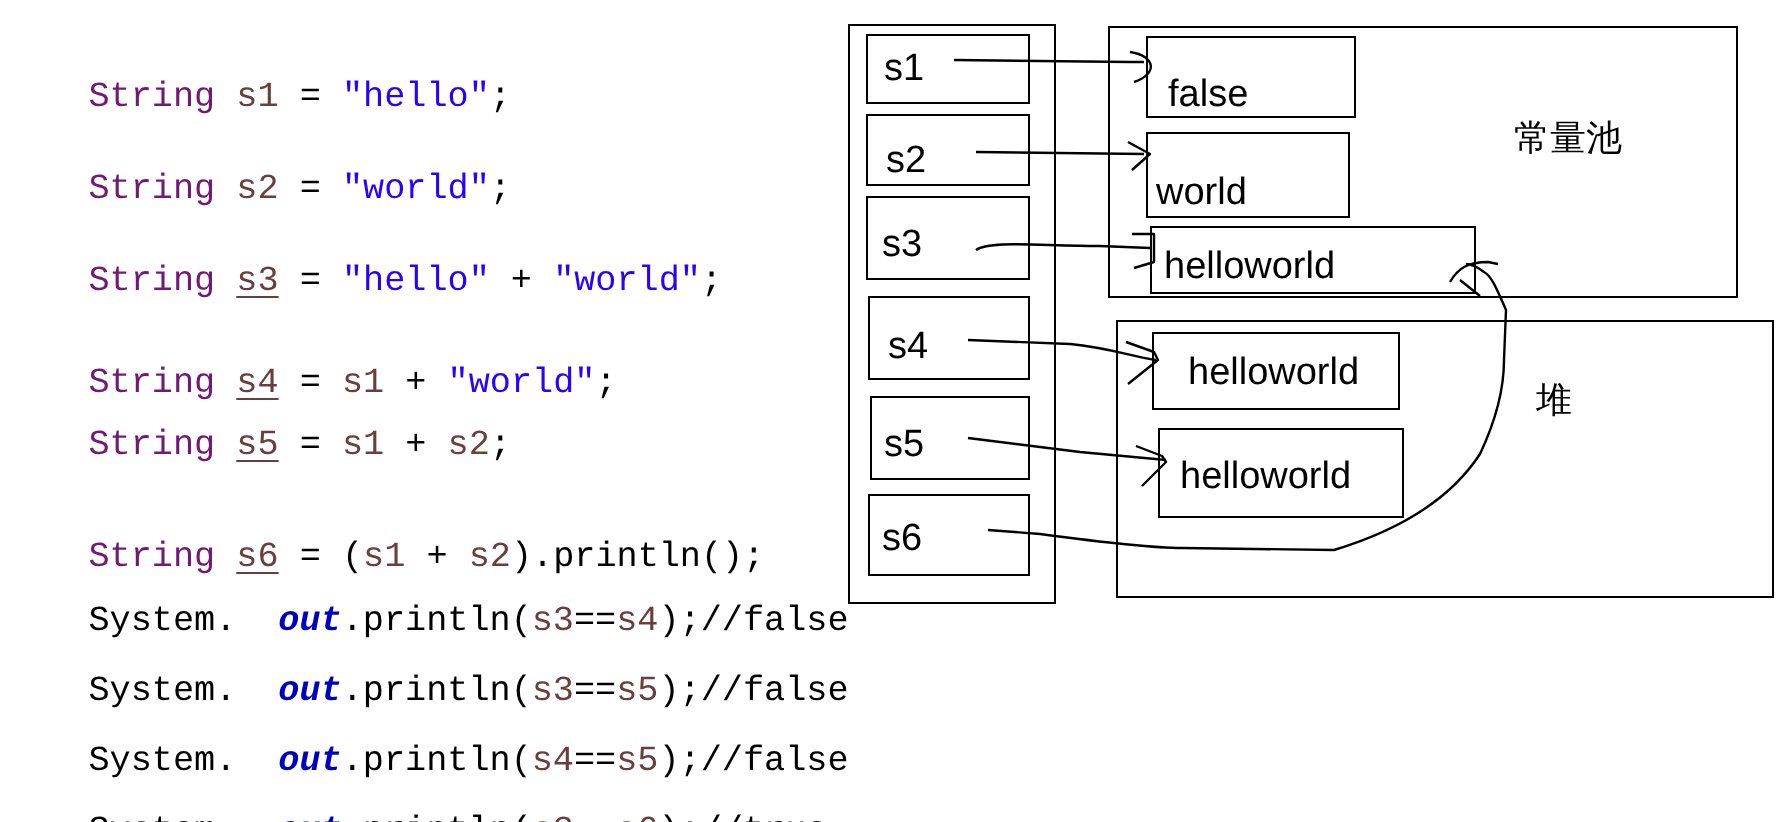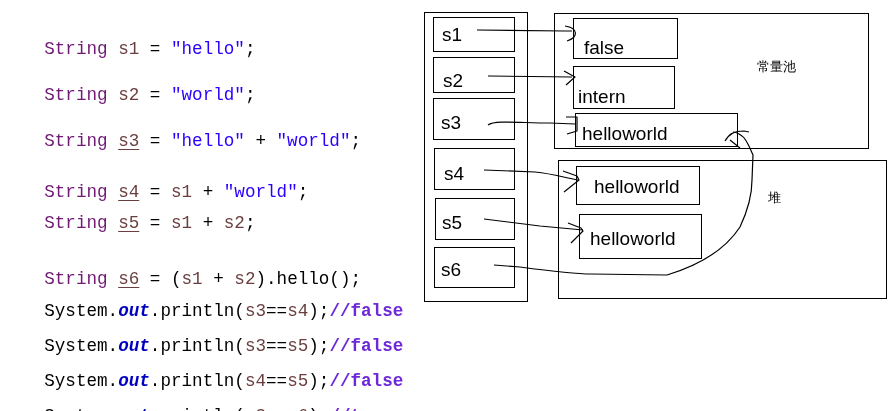--- a/index.html
+++ b/index.html
@@ -7,30 +7,30 @@
   .code {
     position: absolute; left: 2px; top: 0;
     font-family: "Liberation Mono", "DejaVu Sans Mono", monospace;
     font-size: 17.6px; color: #000000; white-space: pre;
   }
   .line { position: absolute; left: 0; height: 24px; line-height: 24px; }
   .kw { color: #701a75; }
   .var { color: #6a3e3e; }
   .uvar { color: #6a3e3e; text-decoration: underline; text-underline-offset: 3px; }
   .str { color: #2a00ff; }
-  .fld { color: #0000c0; font-style: italic; font-weight: bold; }
-  .cmt { color: #6d28d9; font-weight: bold; }
+  .fld { color: #0000c0; font-style: italic; font-weight: bold; margin-left: 21px; }
+  .cmt { color: #000000; }
 
   .diagram { position: absolute; left: 0; top: 0; width: 892px; height: 411px; }
   .box { position: absolute; border: 1.5px solid #000; box-sizing: border-box; background: transparent; }
   .lbl {
     position: absolute; font-family: "Liberation Sans", "DejaVu Sans", sans-serif;
     color: #000; font-size: 19px; line-height: 1;
   }
-  .cn { font-family: Liberation Serif, serif; font-size: 13px; }
+  .cn { font-family: Liberation Serif, serif; font-size: 18px; }
   svg.arrows { position: absolute; left: 0; top: 0; }
 </style>
 </head>
 <body>
 
 <div class="code">
   <div class="line" style="top:13px">
     <span class="kw">String</span> <span class="var">s1</span> = <span class="str">"hello"</span>;
   </div>
   <div class="line" style="top:59px">
@@ -39,21 +39,21 @@
   <div class="line" style="top:105px">
     <span class="kw">String</span> <span class="uvar">s3</span> = <span class="str">"hello"</span><span> + </span><span class="str">"world"</span>;
   </div>
   <div class="line" style="top:156px">
     <span class="kw">String</span> <span class="uvar">s4</span> = <span class="var">s1</span><span> + </span><span class="str">"world"</span>;
   </div>
   <div class="line" style="top:187px">
     <span class="kw">String</span> <span class="uvar">s5</span> = <span class="var">s1</span><span> + </span><span class="var">s2</span>;
   </div>
   <div class="line" style="top:243px">
-    <span class="kw">String</span> <span class="uvar">s6</span> = <span>(</span><span class="var">s1</span><span> + </span><span class="var">s2</span><span>).hello()</span>;
+    <span class="kw">String</span> <span class="uvar">s6</span> = <span>(</span><span class="var">s1</span><span> + </span><span class="var">s2</span><span>).println()</span>;
   </div>
 
   <div class="line" style="top:275px">
     <span>System</span>.<span class="fld">out</span>.<span>println</span>(<span class="var">s3</span>==<span class="var">s4</span>);<span class="cmt">//false</span>
   </div>
   <div class="line" style="top:310px">
     <span>System</span>.<span class="fld">out</span>.<span>println</span>(<span class="var">s3</span>==<span class="var">s5</span>);<span class="cmt">//false</span>
   </div>
   <div class="line" style="top:345px">
     <span>System</span>.<span class="fld">out</span>.<span>println</span>(<span class="var">s4</span>==<span class="var">s5</span>);<span class="cmt">//false</span>
@@ -78,21 +78,21 @@
   <span class="lbl" style="left:441px; top:113px">s3</span>
   <span class="lbl" style="left:444px; top:164px">s4</span>
   <span class="lbl" style="left:442px; top:213px">s5</span>
   <span class="lbl" style="left:441px; top:260px">s6</span>
 
   <div class="box" style="left:554px; top:13px; width:315px; height:136px"></div>
   <div class="box" style="left:573px; top:18px; width:105px; height:41px"></div>
   <div class="box" style="left:573px; top:66px; width:102px; height:43px"></div>
   <div class="box" style="left:575px; top:113px; width:163px; height:34px"></div>
   <span class="lbl" style="left:584px; top:38px">false</span>
-  <span class="lbl" style="left:578px; top:87px">intern</span>
+  <span class="lbl" style="left:578px; top:87px">world</span>
   <span class="lbl" style="left:582px; top:124px">helloworld</span>
   <span class="lbl cn" style="left:757px; top:60px">常量池</span>
 
   <div class="box" style="left:558px; top:160px; width:329px; height:139px"></div>
   <div class="box" style="left:576px; top:166px; width:124px; height:39px"></div>
   <div class="box" style="left:579px; top:214px; width:123px; height:45px"></div>
   <span class="lbl" style="left:594px; top:177px">helloworld</span>
   <span class="lbl" style="left:590px; top:229px">helloworld</span>
   <span class="lbl cn" style="left:768px; top:191px">堆</span>
 

